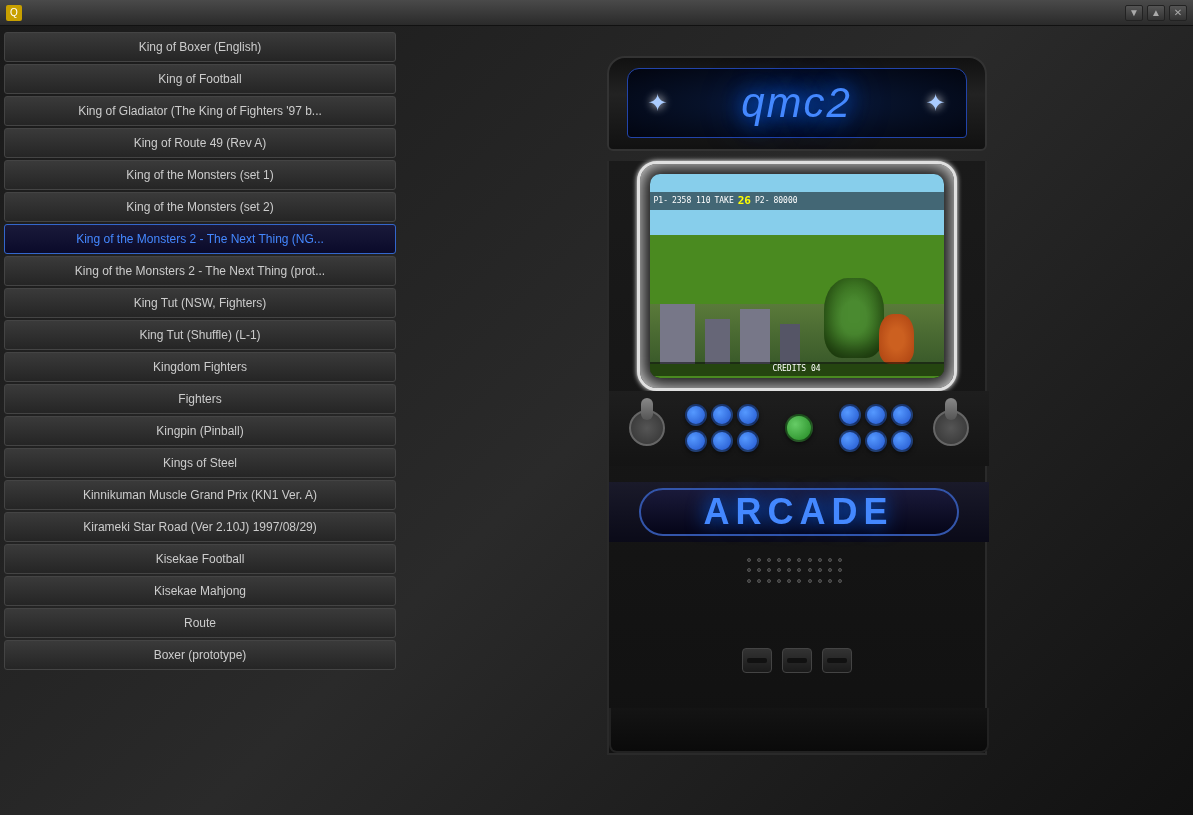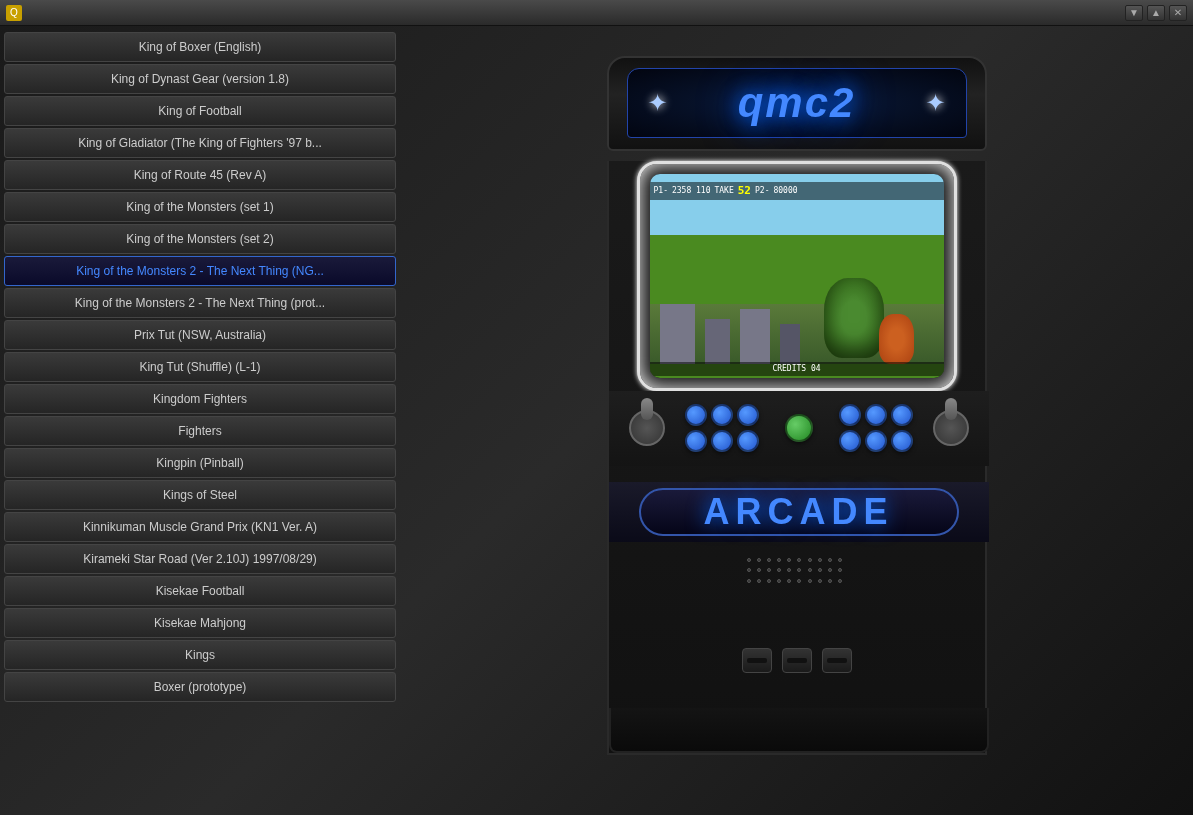--- a/index.html
+++ b/index.html
@@ -148,21 +148,21 @@
       background: radial-gradient(ellipse at center, #0a1a3a 0%, #020510 100%);
       border-radius: 12px 12px 4px 4px;
       border: 1px solid #2244aa;
       display: flex;
       align-items: center;
       justify-content: center;
       position: relative;
     }
     .marquee-text {
       font-size: 42px;
-      font-weight: bold;
+      font-weight: normal;
       color: #4488ff;
       font-style: italic;
       text-shadow: 0 0 20px #0066ff, 0 0 40px #0044cc;
       letter-spacing: 2px;
     }
     .marquee-star-left {
       position: absolute;
       left: 20px;
       top: 50%;
       transform: translateY(-50%);
@@ -216,21 +216,21 @@
     
     .game-screen {
       width: 100%;
       height: 100%;
       background: linear-gradient(to bottom, #87CEEB 0%, #87CEEB 30%, #4a8a20 30%, #4a8a20 100%);
       position: relative;
       overflow: hidden;
     }
     .game-hud {
       position: absolute;
-      top: 8px;
+      top: 18px;
       left: 0;
       right: 0;
       height: 18px;
       background: rgba(0,0,0,0.5);
       display: flex;
       align-items: center;
       padding: 0 4px;
       font-size: 8px;
       color: #fff;
       font-family: monospace;
@@ -472,39 +472,38 @@
     <div class="title-btn">▲</div>
     <div class="title-btn">✕</div>
   </div>
 </div>
 
 <div class="main-content">
 
   <div class="game-list">
 
   <div class="game-item">King of Boxer (English)</div>
-      <div class="game-item">King of Dynast Gear (version 1.8)</div>
       <div class="game-item">King of Football</div>
       <div class="game-item">King of Gladiator (The King of Fighters '97 b...</div>
-      <div class="game-item">King of Route 45 (Rev A)</div>
+      <div class="game-item">King of Route 49 (Rev A)</div>
       <div class="game-item">King of the Monsters (set 1)</div>
       <div class="game-item">King of the Monsters (set 2)</div>
       <div class="game-item selected">King of the Monsters 2 - The Next Thing (NG...</div>
       <div class="game-item">King of the Monsters 2 - The Next Thing (prot...</div>
-      <div class="game-item">Prix Tut (NSW, Australia)</div>
+      <div class="game-item">King Tut (NSW, Fighters)</div>
       <div class="game-item">King Tut (Shuffle) (L-1)</div>
       <div class="game-item">Kingdom Fighters</div>
       <div class="game-item">Fighters</div>
       <div class="game-item">Kingpin (Pinball)</div>
       <div class="game-item">Kings of Steel</div>
       <div class="game-item">Kinnikuman Muscle Grand Prix (KN1 Ver. A)</div>
       <div class="game-item">Kirameki Star Road (Ver 2.10J) 1997/08/29)</div>
       <div class="game-item">Kisekae Football</div>
       <div class="game-item">Kisekae Mahjong</div>
-      <div class="game-item">Kings</div>
+      <div class="game-item">Route</div>
       <div class="game-item">Boxer (prototype)</div>
     </div>
 
   <div class="arcade-area">
     <div class="cabinet-wrapper">
 
       <div class="cabinet-marquee">
         <div class="marquee-inner">
           <span class="marquee-star-left">✦</span>
           <span class="marquee-text">qmc2</span>
@@ -515,21 +514,21 @@
       <div class="cabinet-body">
 
         <div class="screen-bezel">
           <div class="screen-inner">
             <div class="game-screen">
 
               <div class="game-hud">
                 <span>P1-</span>
                 <span>2358 110</span>
                 <span>TAKE</span>
-                <span style="color:#ffff00; font-size:11px; font-weight:bold;">52</span>
+                <span style="color:#ffff00; font-size:11px; font-weight:bold;">26</span>
                 <span>P2-</span>
                 <span>80000</span>
               </div>
 
               <div class="road"></div>
 
               <div class="building" style="left:10px;width:35px;height:60px;background:#778;"></div>
               <div class="building" style="left:55px;width:25px;height:45px;background:#667;"></div>
               <div class="building" style="left:90px;width:30px;height:55px;background:#778;"></div>
               <div class="building" style="left:130px;width:20px;height:40px;background:#556;"></div>

